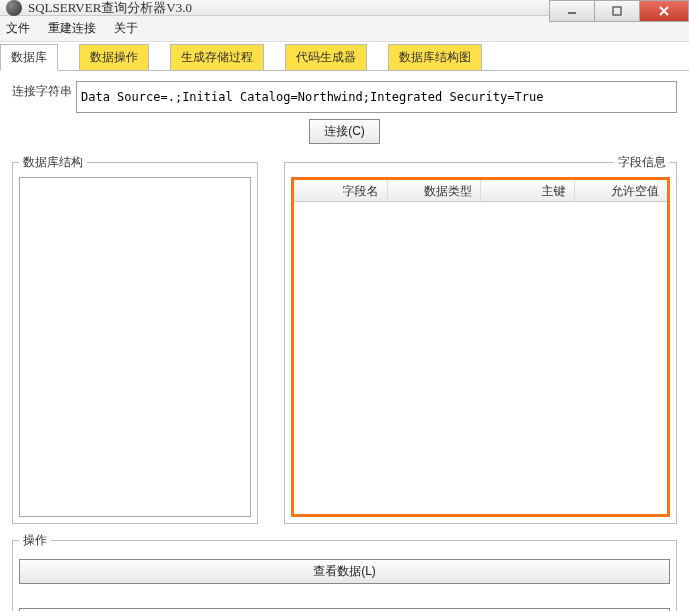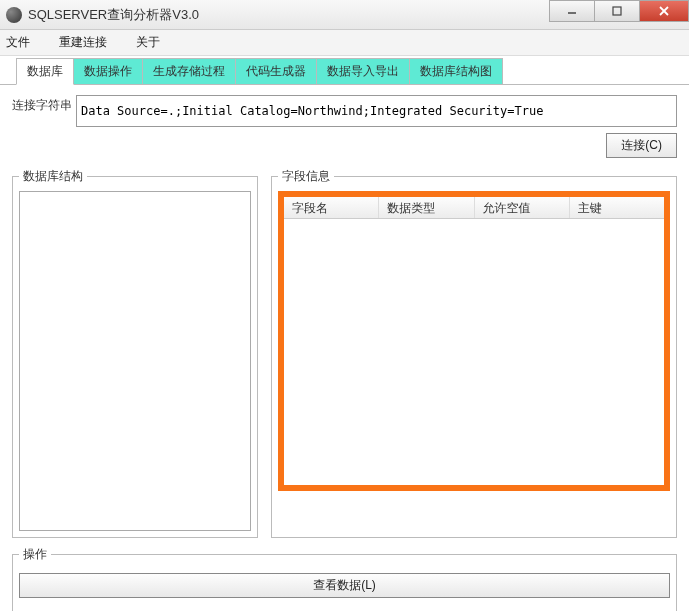--- a/index.html
+++ b/index.html
@@ -5,26 +5,27 @@
 * { box-sizing: border-box; margin: 0; padding: 0; }
 body {
   font-family: "Microsoft YaHei", SimSun, Arial, sans-serif;
   font-size: 12px;
   background: #fff;
   width: 689px;
   height: 611px;
   overflow: hidden;
 }
 .titlebar {
-  height: 30px;
+  height: 16px;
   background: linear-gradient(to bottom, #f8f8f8, #e8e8e8);
   border-bottom: 1px solid #ccc;
   display: flex;
   align-items: center;
   padding-left: 6px;
+  font-family: Liberation Serif, serif;
 }
 .titlebar .app-icon {
   width: 16px; height: 16px;
   background: radial-gradient(circle at 30% 30%, #888, #333);
   border-radius: 50%;
   margin-right: 6px;
 }
 .titlebar .title { flex: 1; color: #333; font-size: 13px; }
 .win-controls { display: flex; height: 100%; }
 .win-btn {
@@ -43,37 +44,38 @@
   width: 50px;
 }
 .win-btn svg { display: block; }
 
 .menubar {
   height: 26px;
   background: #f4f4f4;
   display: flex;
   align-items: center;
   padding: 0 6px;
-  gap: 29px;
+  gap: 18px;
   border-bottom: 1px solid #ddd;
 }
 .menubar div { color: #222; cursor: default; }
 
 .tabstrip {
   display: flex;
   border-bottom: 1px solid #bbb;
   background: #fff;
-  padding-left: 16px;
+  padding-left: 0;
   margin-top: 2px;
+  gap: 22px;
 }
 .tab {
   padding: 4px 10px;
   border: 1px solid #bbb;
   border-bottom: none;
-  background: #5eead4;
+  background: #fde047;
   margin-right: -1px;
   color: #333;
   position: relative;
 }
 .tab.active {
   background: #fff;
   border-bottom: 1px solid #fff;
   margin-bottom: -1px;
 }
 
@@ -88,59 +90,59 @@
 .conn-input {
   flex: 1;
   border: 1px solid #999;
   padding: 15px 4px;
   font-family: Consolas, monospace;
   font-size: 12px;
   height: 20px;
 }
 .conn-btn-row {
   display: flex;
-  justify-content: flex-end;
+  justify-content: center;
   margin-bottom: 10px;
 }
 .btn {
   border: 1px solid #888;
   background: linear-gradient(to bottom, #fdfdfd, #e8e8e8);
   padding: 3px 14px;
   font-size: 12px;
   font-family: inherit;
   color: #222;
   cursor: default;
 }
 
 .panels {
   display: flex;
-  gap: 13px;
+  gap: 26px;
   height: 370px;
 }
 fieldset {
   border: 1px solid #bbb;
   padding: 6px;
 }
 fieldset > legend {
   padding: 0 4px;
   font-size: 12px;
   color: #333;
 }
 .db-structure { width: 246px; }
-.field-info { flex: 1; }
+.field-info { flex: 1; text-align: right; }
 .tree-area {
   width: 100%;
   height: 340px;
   border: 1px solid #aaa;
   background: #fff;
 }
 .table-view {
   width: 100%;
-  height: 300px;
-  border: 6px solid #f97316;
+  height: 340px;
+  border: 3px solid #f97316;
   background: #fff;
 }
 .tv-header {
   display: flex;
   background: linear-gradient(to bottom, #fdfdfd, #ececec);
   border-bottom: 1px solid #ccc;
   height: 22px;
 }
 .tv-col {
   flex: 1;
@@ -193,21 +195,20 @@
   <div>文件</div>
   <div>重建连接</div>
   <div>关于</div>
 </div>
 
 <div class="tabstrip">
   <div class="tab active">数据库</div>
   <div class="tab">数据操作</div>
   <div class="tab">生成存储过程</div>
   <div class="tab">代码生成器</div>
-  <div class="tab">数据导入导出</div>
   <div class="tab">数据库结构图</div>
 </div>
 
 <div class="content">
 
   <div class="conn-row">
     <div class="conn-label">连接字符串</div>
     <input class="conn-input" type="text" value="Data Source=.;Initial Catalog=Northwind;Integrated Security=True" style="">
   </div>
   <div class="conn-btn-row">
@@ -219,22 +220,22 @@
       <legend>数据库结构</legend>
       <div class="tree-area"></div>
     </fieldset>
 
     <fieldset class="field-info">
       <legend>字段信息</legend>
       <div class="table-view">
         <div class="tv-header">
           <div class="tv-col">字段名</div>
           <div class="tv-col">数据类型</div>
+          <div class="tv-col">主键</div>
           <div class="tv-col">允许空值</div>
-          <div class="tv-col">主键</div>
         </div>
       </div>
     </fieldset>
   </div>
 
   <fieldset class="ops-fieldset">
     <legend>操作</legend>
     <div class="ops-buttons">
       <button class="btn">查看数据(L)</button>
       <button class="btn">数据字典(O)</button>

